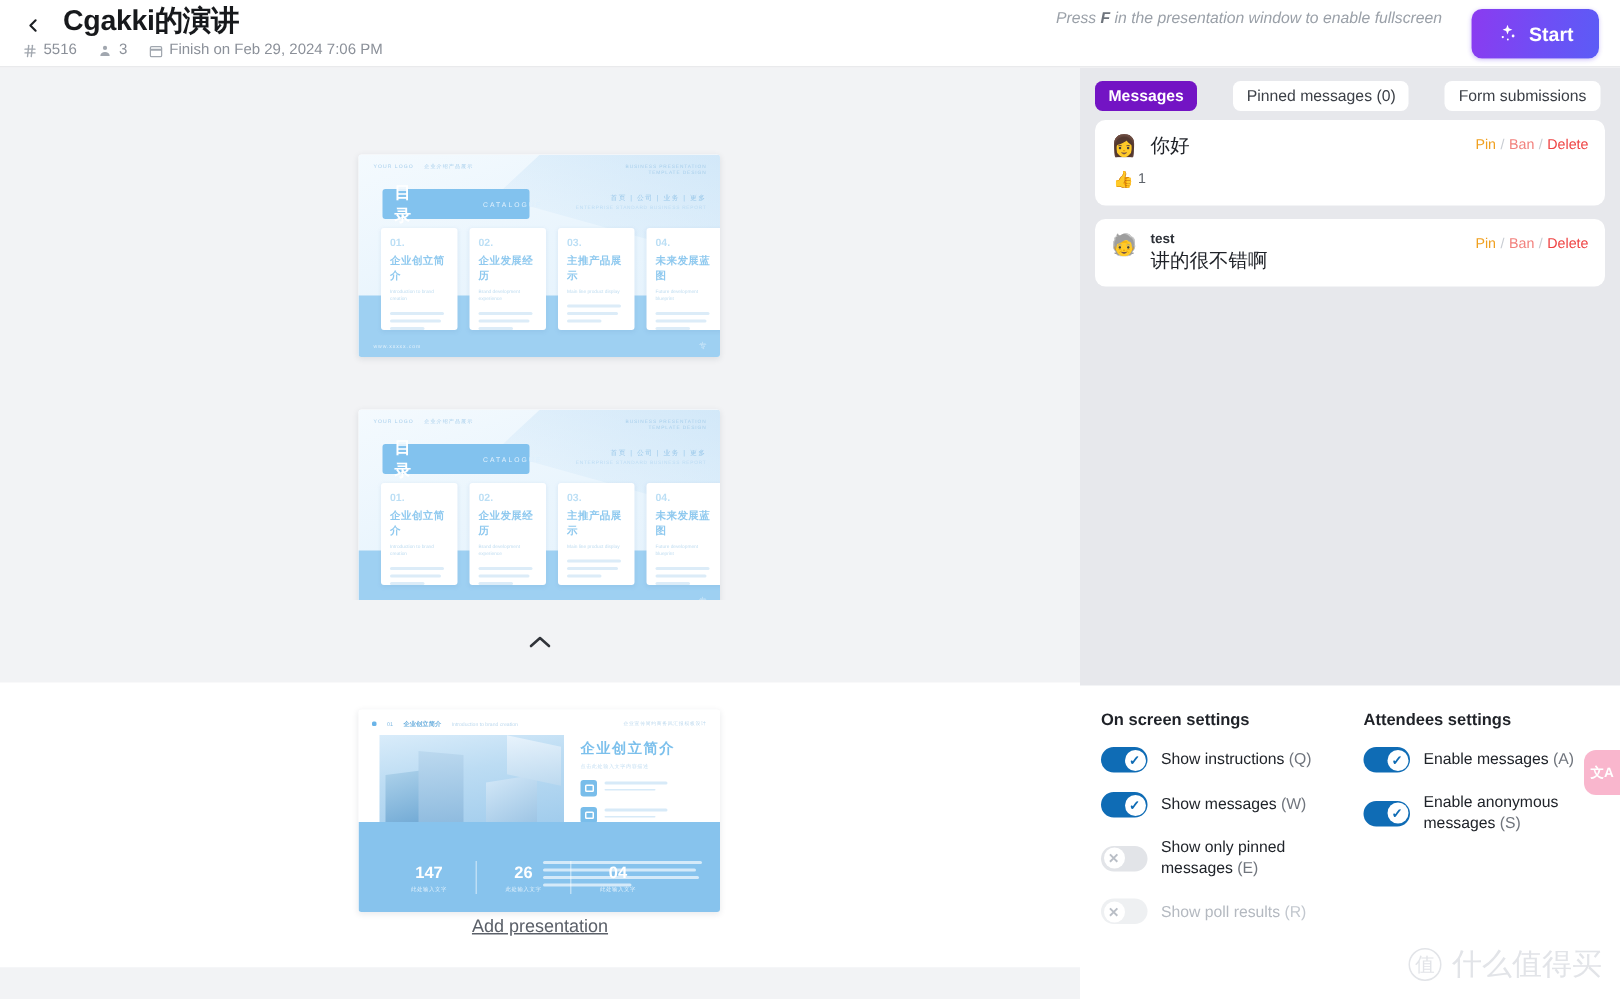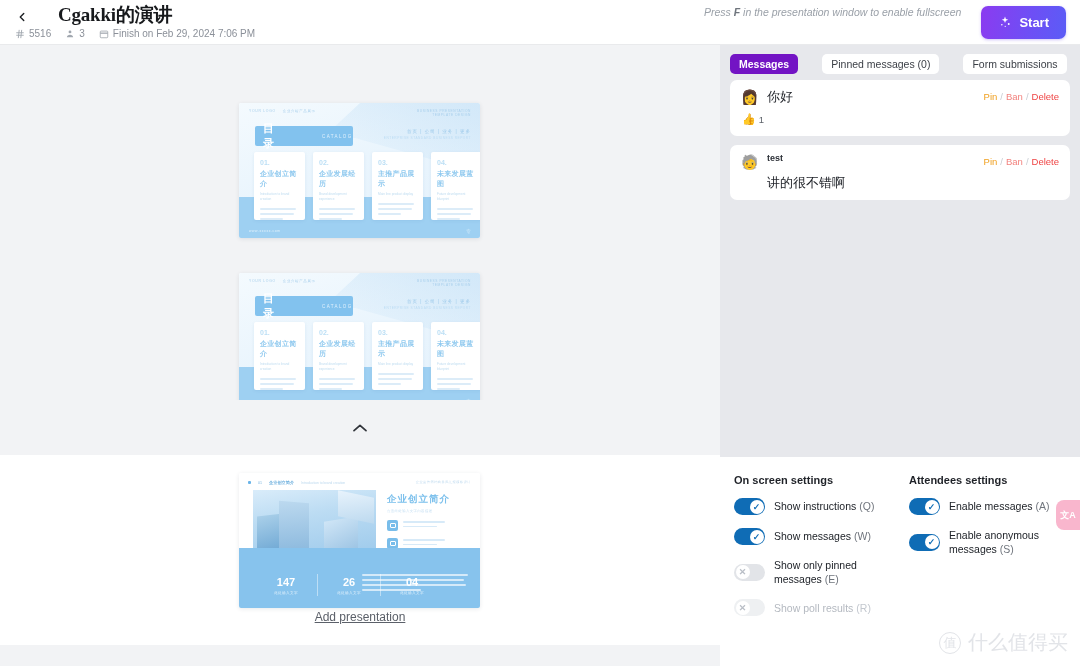--- a/index.html
+++ b/index.html
@@ -11,21 +11,21 @@
   }
   .app { position: relative; width: 1080px; height: 666px; background:#f2f3f5; }
 
   
   .header {
     position:absolute; left:0; top:0; width:1080px; height:45px;
     background:#ffffff; border-bottom:1px solid #e9eaec;
     display:flex; align-items:center; z-index:20;
   }
   .hdr-left { display:flex; flex-direction:column; justify-content:center; padding-left:14px; }
-  .hdr-title-row { display:flex; align-items:flex-end; gap:28px;font-family:Liberation Serif, serif; }
+  .hdr-title-row { display:flex; align-items:flex-end; gap:12px; }
   .back-btn {
     width:16px; height:16px; display:flex; align-items:center; justify-content:center;
     color:#1c1f23; cursor:pointer;
   }
   .back-btn svg { display:block; }
   .deck-title {
     font-size:19px; font-weight:bold; color:#17191c; letter-spacing:-0.2px;
     line-height:1.1; white-space:nowrap;
   }
   .hdr-meta {
@@ -176,21 +176,21 @@
     font-size:10.5px; padding:4px 9px; border-radius:5px; cursor:pointer;
     background:#ffffff; color:#3b3f46; white-space:nowrap;
   }
   .tab.active { background:#7314c4; color:#ffffff; font-weight:bold; }
 
   .msg-list { padding:6px 10px 0 10px; display:flex; flex-direction:column; gap:9px; }
   .msg-card { background:#ffffff; border-radius:7px; padding:9px 11px 9px 11px; position:relative; }
   .msg-top { display:flex; align-items:flex-start; gap:9px; }
   .avatar { width:17px; height:17px; font-size:14px; line-height:17px; flex:none; text-align:center; }
   .msg-body { flex:1; min-width:0; }
-  .msg-author { font-size:9px; font-weight:bold; color:#2c3037; line-height:1.1; margin-bottom:11px; }
+  .msg-author { font-size:9px; font-weight:bold; color:#2c3037; line-height:1.1; margin-bottom:1px; }
   .msg-text { font-size:13px; color:#1f2228; line-height:1.25; }
   .msg-actions { display:flex; align-items:center; gap:3px; font-size:9.5px; flex:none; padding-top:2px; }
   .msg-actions .pin { color:#f0a020; cursor:pointer; }
   .msg-actions .ban { color:#f2827e; cursor:pointer; }
   .msg-actions .del { color:#ef4444; cursor:pointer; }
   .msg-actions .sep { color:#c8ccd2; }
   .reaction {
     display:inline-flex; align-items:center; gap:3px; margin-top:7px; margin-left:1px;
     font-size:9.5px; color:#5e636b; cursor:pointer;
   }

